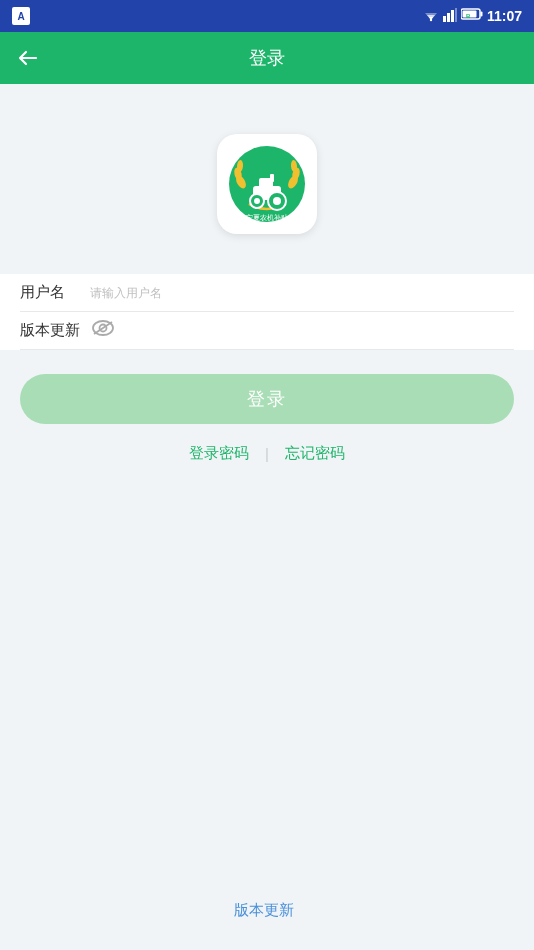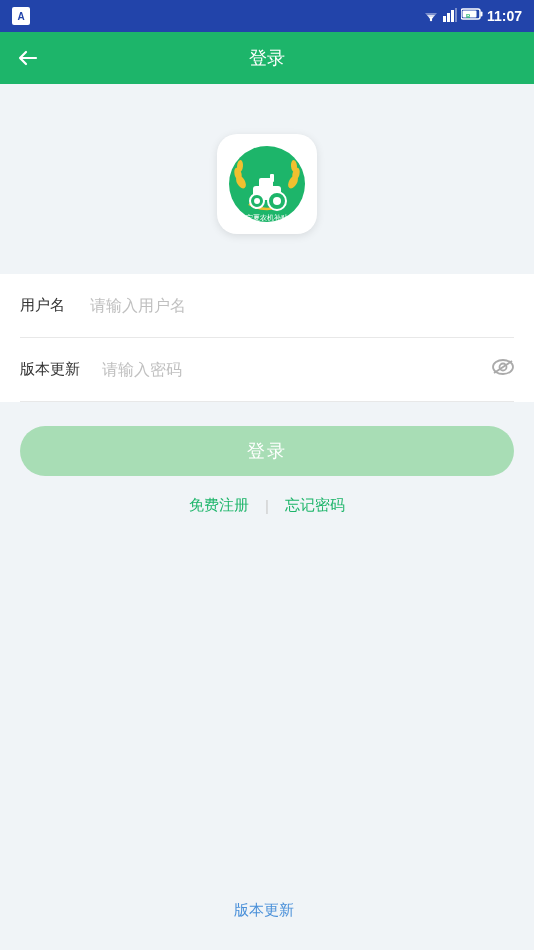--- a/index.html
+++ b/index.html
@@ -99,37 +99,37 @@
 
     
     .form-area {
       background: white;
       margin: 0;
       padding: 0 20px;
     }
     .form-row {
       display: flex;
       align-items: center;
-      height: 64px;
+      height: 38px;
       border-bottom: 1px solid #e8e8e8;
     }
     .form-label {
       font-size: 15px;
       color: #333;
       min-width: 60px;
       flex-shrink: 0;
     }
     .form-label-long {
       min-width: 72px;
     }
     .form-input {
       flex: 1;
       border: none;
       outline: none;
-      font-size: 16px;
+      font-size: 12px;
       color: #be185d;
       background: transparent;
       padding: 0 10px;
     }
     .form-input::placeholder {
       color: #c0c0c0;
     }
     .eye-icon {
       color: #aaa;
       font-size: 18px;
@@ -267,36 +267,35 @@
   </div>
 </div>
 
 <div class="form-area">
   <div class="form-row">
     <span class="form-label">用户名</span>
     <input class="form-input" type="text" placeholder="请输入用户名" style="">
   </div>
   <div class="form-row">
     <span class="form-label form-label-long">版本更新</span>
-    <input class="form-input" type="password" placeholder="请输入密码" style="">
     <span class="eye-icon">
       <svg width="22" height="16" viewBox="0 0 22 16" fill="none">
         <ellipse cx="11" cy="8" rx="10" ry="7" stroke="#aaa" stroke-width="1.8"></ellipse>
         <circle cx="11" cy="8" r="3.5" stroke="#aaa" stroke-width="1.8"></circle>
         <line x1="2" y1="14" x2="20" y2="2" stroke="#aaa" stroke-width="1.8"></line>
       </svg>
     </span>
   </div>
 </div>
 
 <div class="login-btn-area">
   <button class="login-btn">登录</button>
 </div>
 
 <div class="links-area">
-  <span class="link-register">免费注册</span>
+  <span class="link-register">登录密码</span>
   <span class="link-divider">|</span>
   <span class="link-forgot">忘记密码</span>
 </div>
 
 <div class="version-area">
   <span class="version-link">版本更新</span>
 </div>
 
 </body></html>

